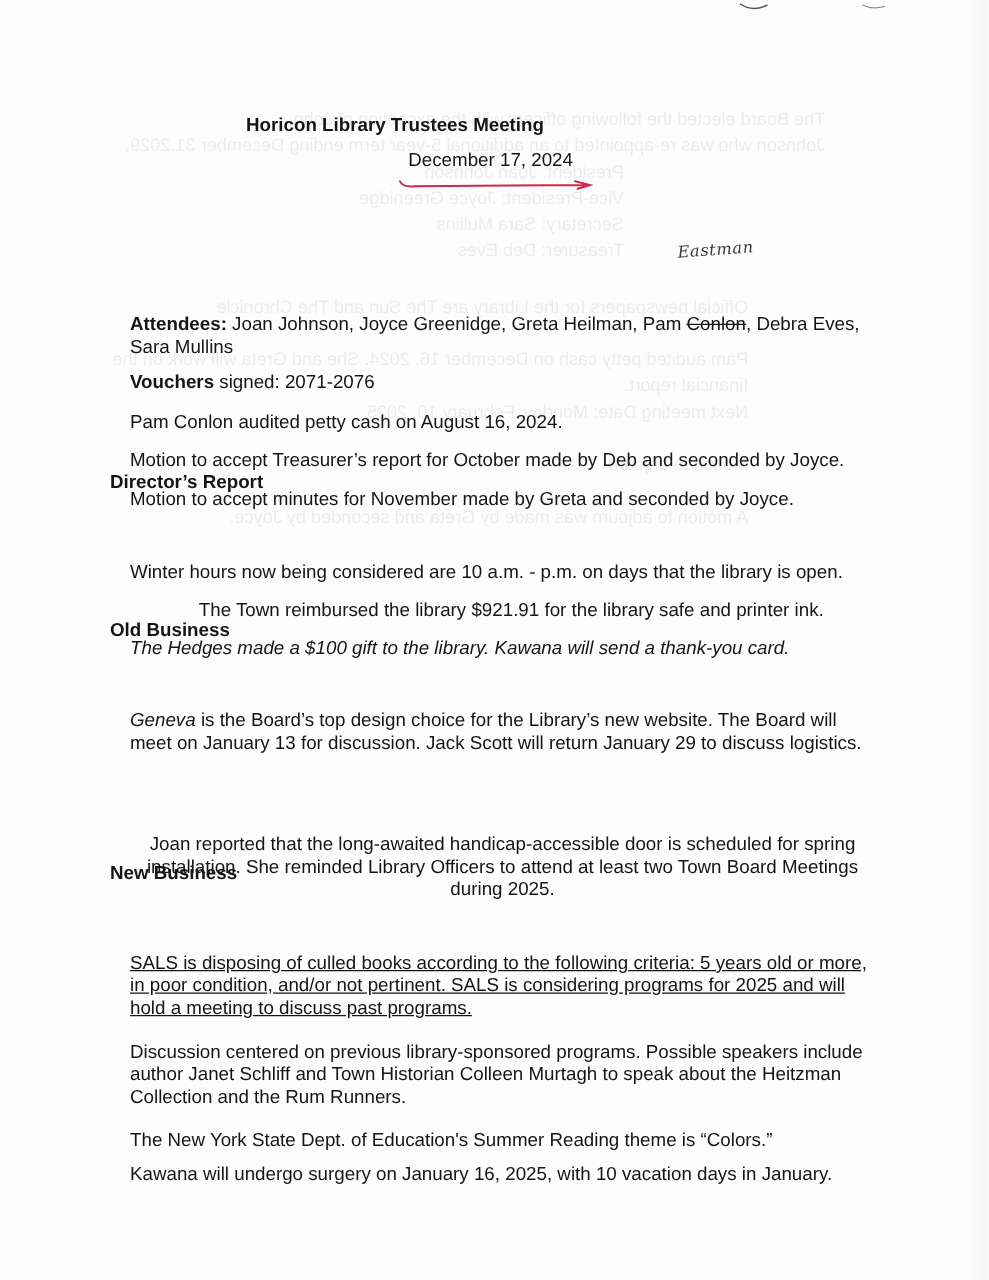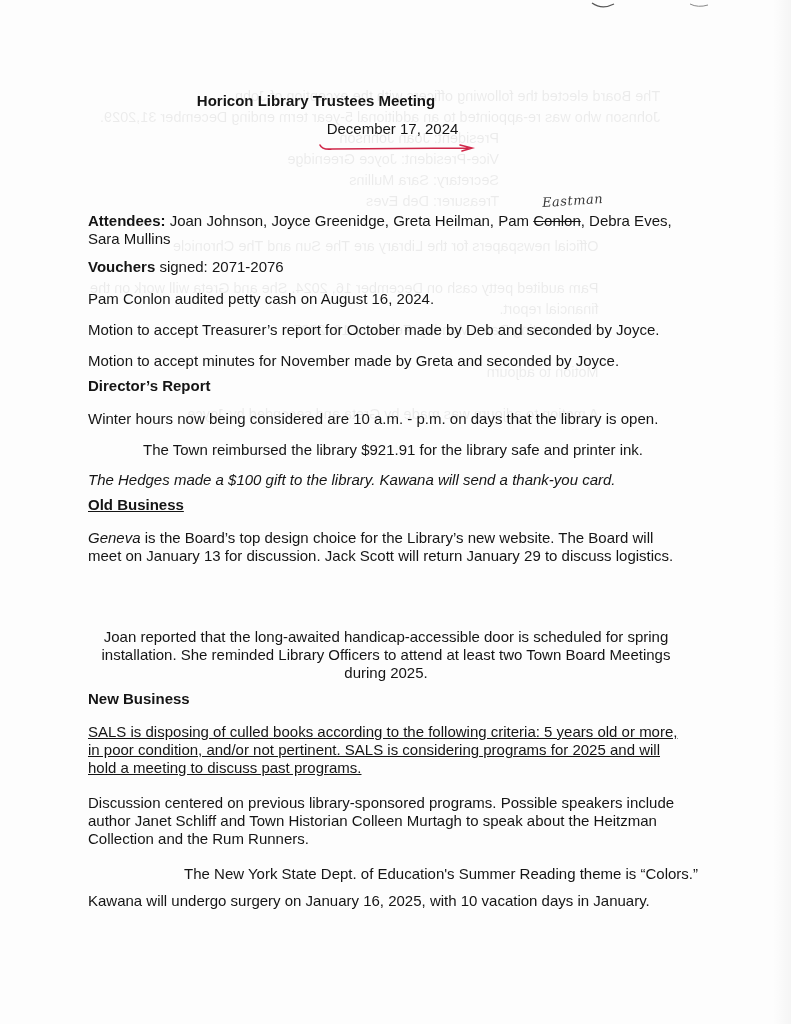--- a/index.html
+++ b/index.html
@@ -68,24 +68,25 @@
       top: 193px; left: 542px;
       font-family: "DejaVu Serif", serif;
       font-style: italic;
       font-size: 13px;
       color: #3a3a3a;
       letter-spacing: 0.5px;
       transform: rotate(-4deg);
     }
     .para {
       position: absolute;
-      left: 88px;
+      left: 104px;
       width: 610px;
       font-size: 15px;
       line-height: 18px;
+      margin-top: 39px;
     }
     .heading {
       position: absolute;
       left: 88px;
       font-size: 15px;
       font-weight: bold;
     }
     .strike { text-decoration: line-through; }
     b { font-weight: bold; }
     i { font-style: italic; }
@@ -143,25 +144,25 @@
 
   <div class="para" style="top:290px;">Pam Conlon audited petty cash on August 16, 2024.</div>
   <div class="para" style="top:321px;">Motion to accept Treasurer’s report for October made by Deb and seconded by Joyce.</div>
   <div class="para" style="top:352px;">Motion to accept minutes for November made by Greta and seconded by Joyce.</div>
 
   <div class="heading" style="top:377px;">Director’s Report</div>
   <div class="para" style="top:410px;">Winter hours now being considered are 10 a.m. - p.m. on days that the library is open.</div>
   <div class="para" style="top:441px;text-align:center;">The Town reimbursed the library $921.91 for the library safe and printer ink.</div>
   <div class="para" style="top:471px;font-style:italic;">The Hedges made a $100 gift to the library. Kawana will send a thank-you card.</div>
 
-  <div class="heading" style="top:496px;text-decoration:underline;">Old Business</div>
+  <div class="heading" style="top:496px;">Old Business</div>
   <div class="para" style="top:529px; width:595px;">
     <i>Geneva</i><span> is the Board’s top design choice for the Library’s new website. The Board will meet on January 13 for discussion. Jack Scott will return January 29 to discuss logistics.</span>
   </div>
   <div class="para" style="top:628px; width:596px;text-align:center;">Joan reported that the long-awaited handicap-accessible door is scheduled for spring installation. She reminded Library Officers to attend at least two Town Board Meetings during 2025.</div>
 
   <div class="heading" style="top:690px;">New Business</div>
   <div class="para" style="top:723px; width:592px;text-decoration:underline;">SALS is disposing of culled books according to the following criteria: 5 years old or more, in poor condition, and/or not pertinent. SALS is considering programs for 2025 and will hold a meeting to discuss past programs.</div>
   <div class="para" style="top:794px; width:592px;">Discussion centered on previous library-sponsored programs. Possible speakers include author Janet Schliff and Town Historian Colleen Murtagh to speak about the Heitzman Collection and the Rum Runners.</div>
-  <div class="para" style="top:865px;text-align:right;">The New York State Dept. of Education's Summer Reading theme is “Colors.”</div>
+  <div class="para" style="top:865px;">The New York State Dept. of Education's Summer Reading theme is “Colors.”</div>
   <div class="para" style="top:892px;">Kawana will undergo surgery on January 16, 2025, with 10 vacation days in January.</div>
 
 </div>
 
 </body></html>

